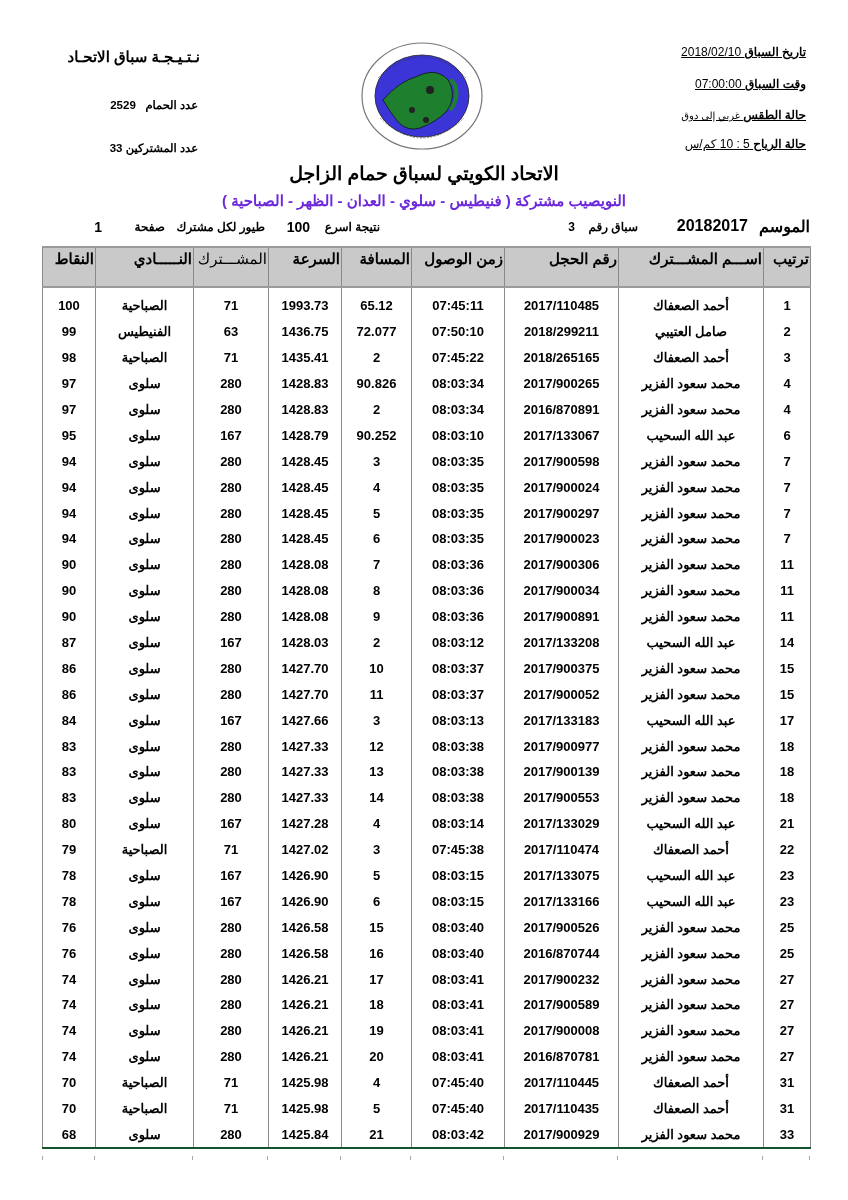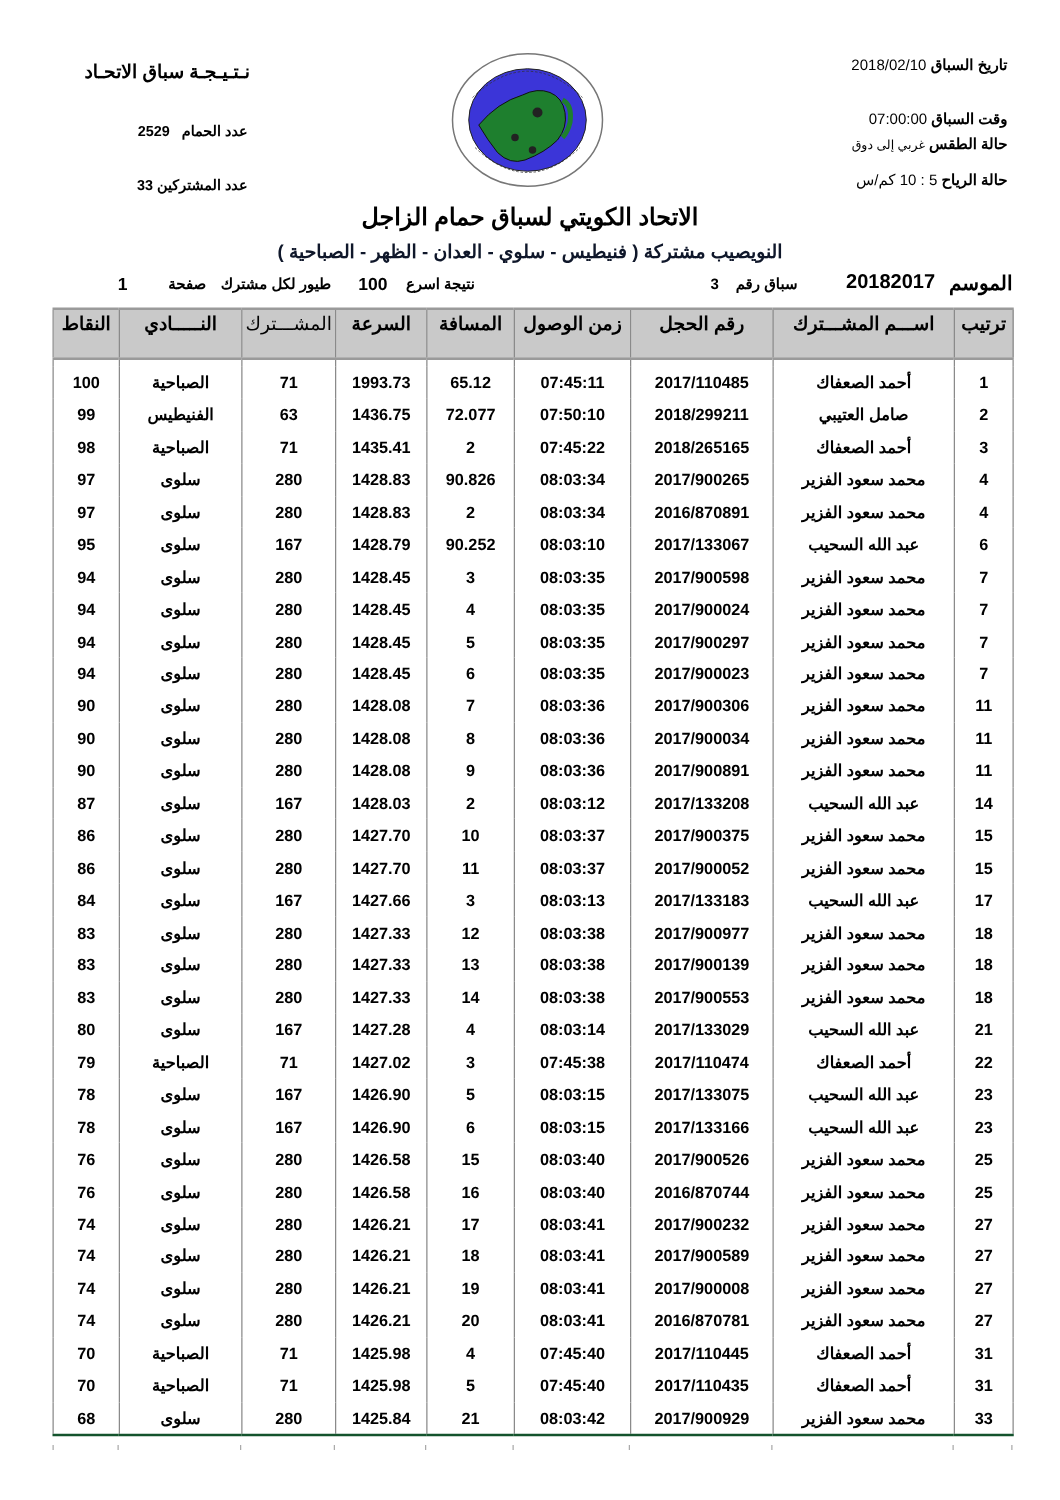--- a/index.html
+++ b/index.html
@@ -1,30 +1,30 @@
 <!DOCTYPE html>
 <html><head>
 <meta charset="utf-8">
 <style>
   html, body { margin:0; padding:0; background:#fff; }
   body { width:848px; height:1200px; position:relative; overflow:hidden; font-family:"Liberation Sans", sans-serif; color:#000; }
   .abs { position:absolute; }
-  .meta-r { right:42px; text-align:right; direction:rtl; font-size:12px; white-space:nowrap; }
+  .meta-r { right:42px; text-align:right; direction:rtl; font-size:12px; white-space:nowrap;text-decoration:underline; }
   .meta-r b { font-weight:bold; }
   .meta-r .val { font-weight:normal; }
   .meta-l { left:40px; text-align:right; direction:rtl; font-size:11.5px; font-weight:bold; white-space:nowrap; }
   .title-l { left:50px; top:48px; width:150px; text-align:right; direction:rtl; font-size:15px; font-weight:bold; letter-spacing:1px; }
   .logo { left:358px; top:40px; width:128px; height:112px; }
   .main-title { left:0; width:848px; top:162px; text-align:center; direction:rtl; font-size:19px; font-weight:bold; }
-  .sub-title { left:0; width:848px; top:192px; text-align:center; direction:rtl; font-size:15px; font-weight:bold; color:#0f172a; }
+  .sub-title { left:0; width:848px; top:192px; text-align:center; direction:rtl; font-size:15px; font-weight:bold; color:#6d28d9; }
   .info-row { top:217px; left:42px; width:768px; height:22px; direction:rtl; font-size:12px; font-weight:bold; }
   .info-row span { position:absolute; white-space:nowrap; }
   .big { font-size:16px; }
   table.results { position:absolute; left:42px; top:246px; width:768px; border-collapse:collapse; direction:rtl; table-layout:fixed; }
-  table.results th { background:#c9c9c9; height:36px; font-size:15px; font-weight:bold; border-right:1px solid #8a8a8a; border-left:1px solid #8a8a8a; border-top:2px solid #9a9a9a; border-bottom:2px solid #9a9a9a; text-align:center; vertical-align:top; padding:2px 1px 0 1px; white-space:nowrap; }
+  table.results th { background:#c9c9c9; height:36px; font-size:15px; font-weight:bold; border-right:1px solid #8a8a8a; border-left:1px solid #8a8a8a; border-top:2px solid #9a9a9a; border-bottom:2px solid #9a9a9a; text-align:right; vertical-align:top; padding:2px 1px 0 1px; white-space:nowrap; }
   table.results tr.spacer td { height:5px; padding:0; }
   table.results td { height:25.9px; padding:0 2px; border-left:1px solid #8a8a8a; border-right:1px solid #8a8a8a; font-weight:bold; font-size:13px; text-align:center; white-space:nowrap; vertical-align:middle; }
   table.results tbody tr:last-child td { border-bottom:2px solid #14532d; }
   td.c-rank { font-size:14px; font-weight:normal; }
   td.c-name { text-align:right; font-size:10.5px; padding-right:4px; }
   td.c-club { font-size:10.5px; }
   td.c-num { font-size:14px; }
   td.c-dist { font-size:12px; }
   .ticks { left:42px; top:1156px; width:768px; height:6px; }
   .tick { position:absolute; top:0; width:1px; height:4px; background:#aaa; }
@@ -53,21 +53,21 @@
     <circle cx="68" cy="80" r="3" fill="#222"></circle>
     <path d="M20 38 Q64 -4 108 38" fill="none" stroke="#333" stroke-width="0.6" stroke-dasharray="2,1.5"></path>
     <path d="M22 78 Q64 118 106 78" fill="none" stroke="#333" stroke-width="0.6" stroke-dasharray="2,1.5"></path>
   </svg>
 </div>
 
 <div class="abs meta-r" style="top:45px;">
   <b>تاريخ السباق</b>
   <span class="val">2018/02/10</span>
 </div>
-<div class="abs meta-r" style="top:88px;margin-left:12px;">
+<div class="abs meta-r" style="top:77px;margin-left:12px;">
   <b>وقت السباق</b>
   <span class="val">07:00:00</span>
 </div>
 <div class="abs meta-r" style="top:108px;">
   <b>حالة الطقس</b>
   <span class="val" style="font-size:10px;">غربي إلى دوق</span>
 </div>
 <div class="abs meta-r" style="top:137px;">
   <b>حالة الرياح</b>
   <span class="val">5 : 10 كم/س</span>

